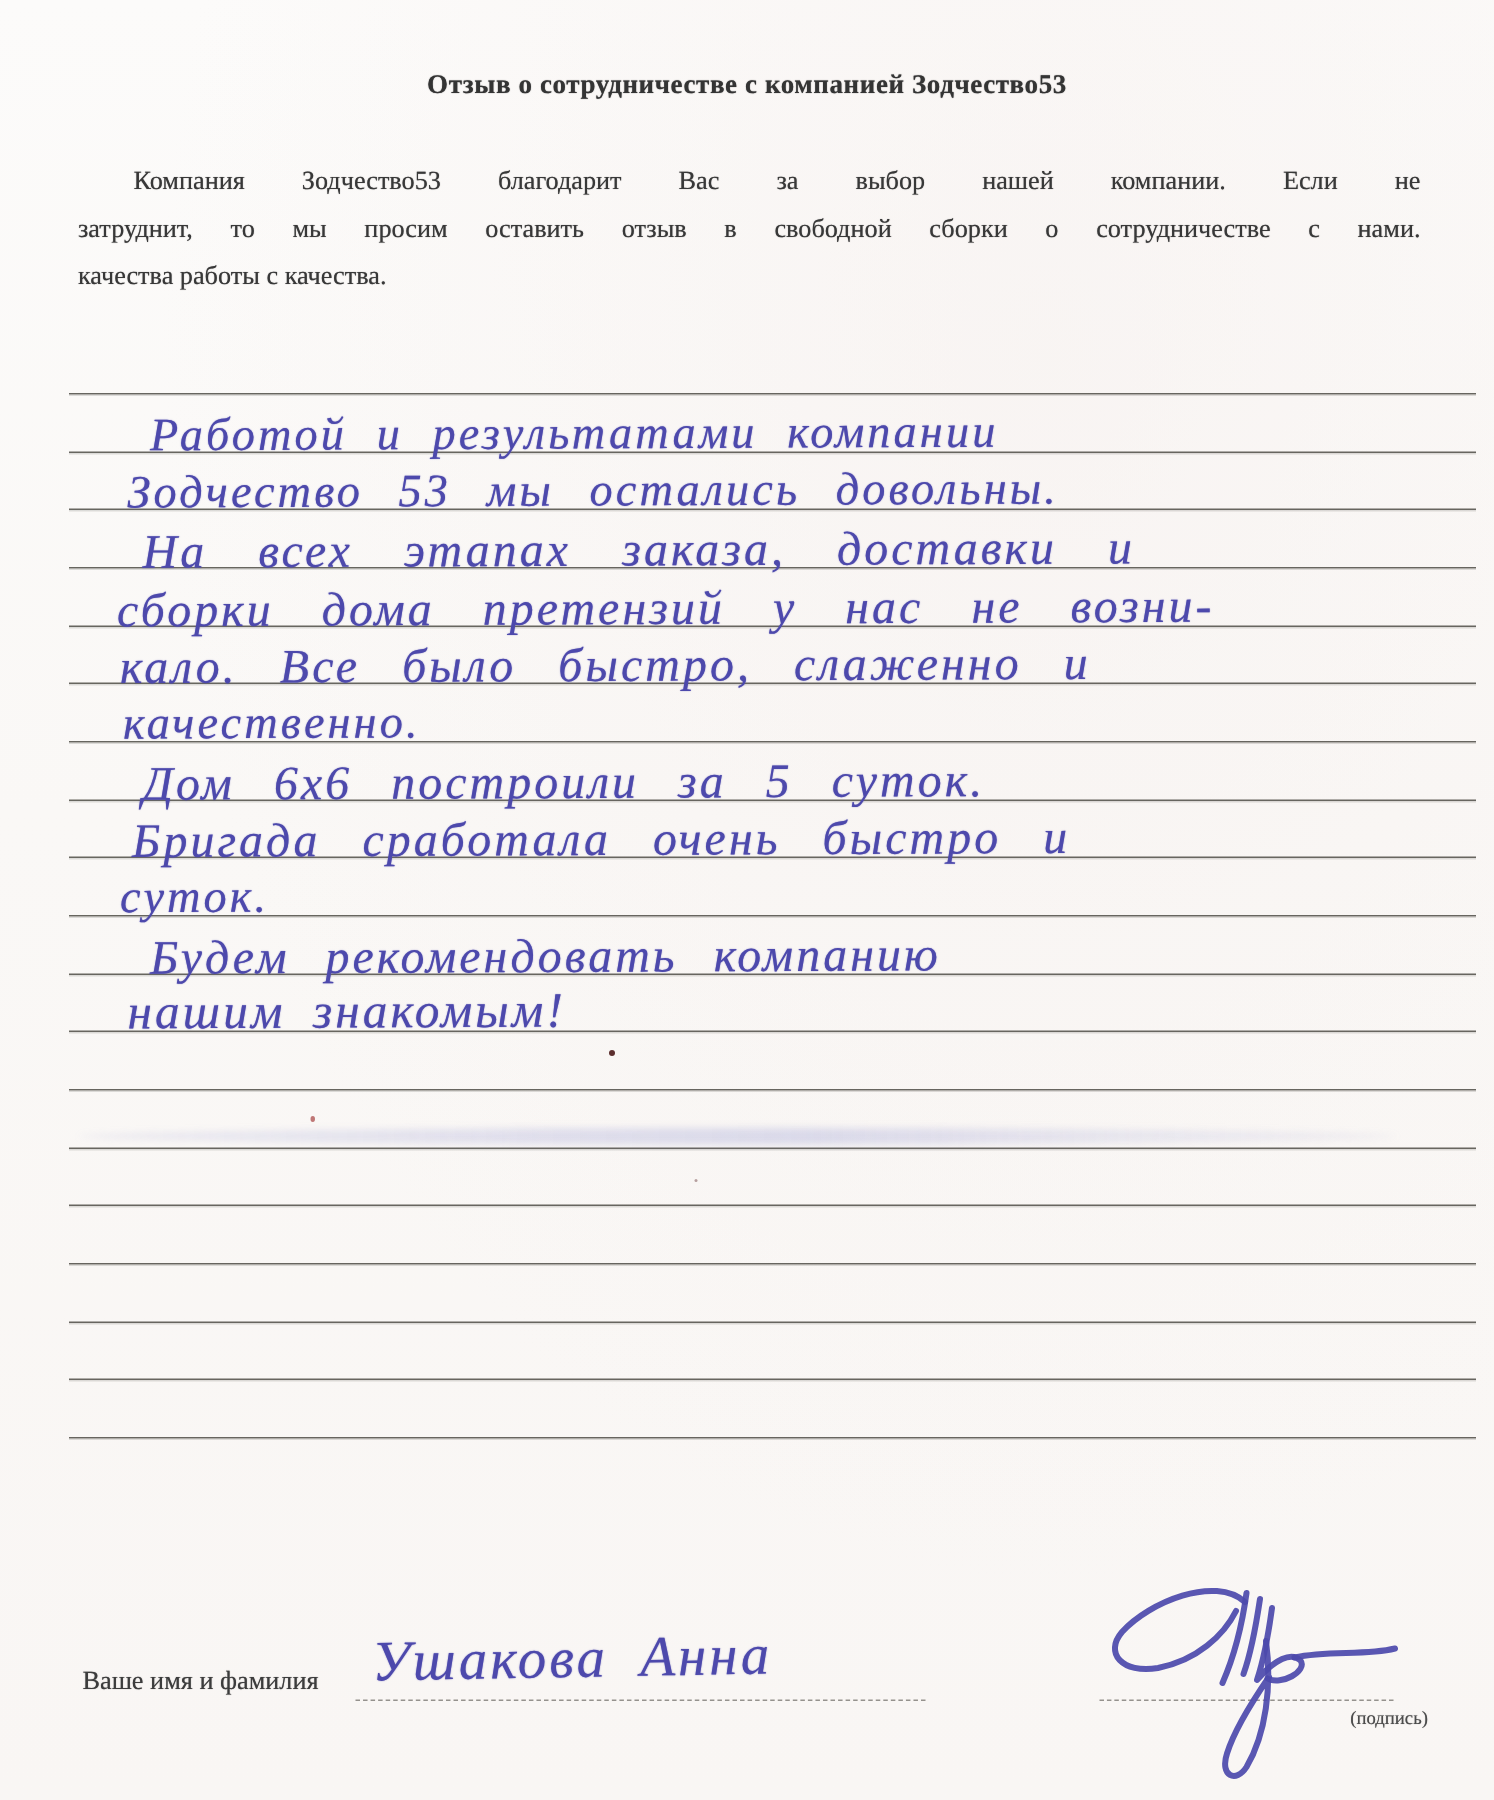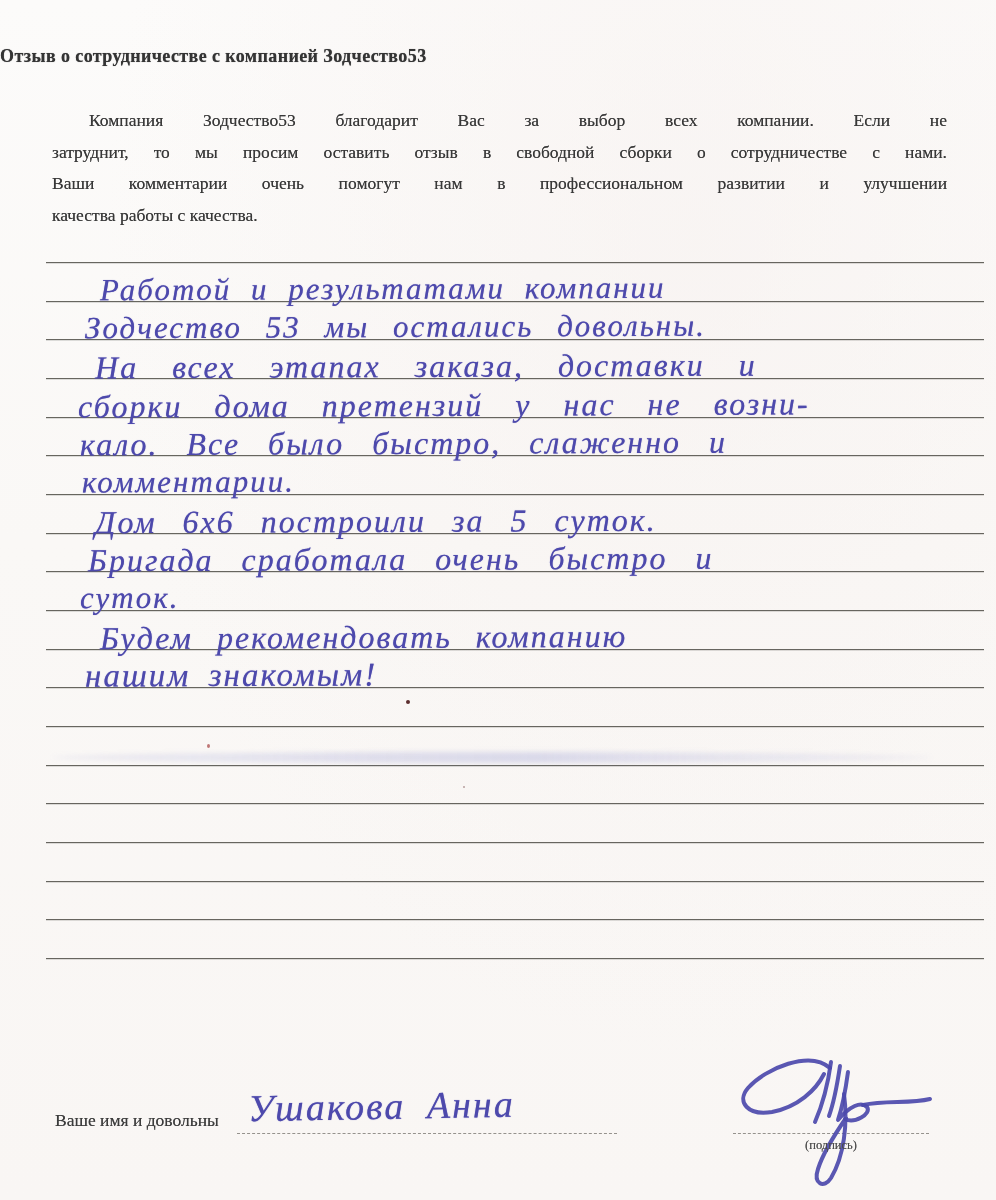--- a/index.html
+++ b/index.html
@@ -10,21 +10,21 @@
   }
   .page{
     position:absolute;inset:0;
     background:
       radial-gradient(ellipse at 70% 20%, rgba(246,240,238,.55), rgba(0,0,0,0) 60%),
       linear-gradient(180deg,#fcfbfa 0%, #faf8f6 45%, #f9f6f4 100%);
   }
   
   .title{
     position:absolute;top:46px;left:0;right:0;
-    text-align:left;
+    text-align:center;
     font-size:18px;font-weight:700;color:#343434;
     letter-spacing:.4px;
     text-shadow:0 0 .7px rgba(70,70,70,.85);
   }
   .intro{
     position:absolute;top:105px;left:52px;width:895px;
     font-size:17.5px;color:#383838;
     text-shadow:0 0 .6px rgba(75,75,75,.8);
   }
   .intro .p-line{
@@ -83,43 +83,42 @@
     font-family:"Liberation Serif", serif;font-style:italic;
     font-size:38px;letter-spacing:2px;word-spacing:10px;
     color:#4d49ac;text-shadow:0 0 .9px rgba(77,73,172,.75);
     transform:rotate(-1deg);white-space:nowrap;
   }
   .sign-line{
     position:absolute;left:733px;top:1133px;width:196px;height:0;
     border-top:1.4px dashed rgba(95,92,86,.65);
   }
   .sign-caption{
-    position:absolute;left:733px;top:1138px;width:196px;
-    text-align:center;font-size:12.5px;color:#4c4c4c;
+    position:absolute;left:756px;top:1138px;width:196px;
+    text-align:right;font-size:12.5px;color:#4c4c4c;
     text-shadow:0 0 .5px rgba(80,80,80,.7);
   }
   .sign-svg{
     position:absolute;left:732px;top:1052px;width:206px;height:140px;
   }
   .sign-svg path{
     fill:none;stroke:#4c49ab;stroke-width:4;
     stroke-linecap:round;stroke-linejoin:round;opacity:.92;
   }
 </style>
 </head>
 <body>
 
 <div class="page">
 
   <div class="title">Отзыв о сотрудничестве с компанией Зодчество53</div>
 
   <div class="intro">
-    <div class="p-line first">Компания Зодчество53 благодарит Вас за выбор всех компании. Если не</div>
+    <div class="p-line first">Компания Зодчество53 благодарит Вас за выбор нашей компании. Если не</div>
     <div class="p-line">затруднит, то мы просим оставить отзыв в свободной сборки о сотрудничестве с нами.</div>
-    <div class="p-line">Ваши комментарии очень помогут нам в профессиональном развитии и улучшении</div>
     <div class="p-line last">качества работы с качества.</div>
   </div>
 
   <div class="rule" style="--y:262"></div>
   <div class="rule" style="--y:301"></div>
   <div class="rule" style="--y:339"></div>
   <div class="rule" style="--y:378"></div>
   <div class="rule" style="--y:417"></div>
   <div class="rule" style="--y:455"></div>
   <div class="rule" style="--y:494"></div>
@@ -134,33 +133,33 @@
   <div class="rule" style="--y:842"></div>
   <div class="rule" style="--y:881"></div>
   <div class="rule" style="--y:919"></div>
   <div class="rule" style="--y:958"></div>
 
   <div class="hw" style="--y:270;--x:100;--fs:31;--ws:10">Работой и результатами компании</div>
   <div class="hw" style="--y:308;--x:85;--fs:31;--ws:14">Зодчество 53 мы остались довольны.</div>
   <div class="hw" style="--y:347;--x:95;--fs:32;--ws:24">На всех этапах заказа, доставки и</div>
   <div class="hw" style="--y:386;--x:78;--fs:32;--ws:22">сборки дома претензий у нас не возни-</div>
   <div class="hw" style="--y:424;--x:80;--fs:32;--ws:18">кало. Все было быстро, слаженно и</div>
-  <div class="hw" style="--y:463;--x:82;--fs:31;--ws:0">комментарии.</div>
+  <div class="hw" style="--y:463;--x:82;--fs:31;--ws:0">качественно.</div>
   <div class="hw" style="--y:502;--x:95;--fs:32;--ws:16">Дом 6х6 построили за 5 суток.</div>
   <div class="hw" style="--y:540;--x:88;--fs:32;--ws:18">Бригада сработала очень быстро и</div>
   <div class="hw" style="--y:579;--x:80;--fs:31;--ws:0">суток.</div>
   <div class="hw" style="--y:618;--x:100;--fs:32;--ws:14">Будем рекомендовать компанию</div>
   <div class="hw" style="--y:656;--x:85;--fs:33;--ws:8">нашим знакомым!</div>
 
   <div class="smudge"></div>
   <div class="speck s1"></div>
   <div class="speck s2"></div>
   <div class="speck s3"></div>
 
-  <div class="name-label">Ваше имя и довольны</div>
+  <div class="name-label">Ваше имя и фамилия</div>
   <div class="name-line"></div>
   <div class="name-value">Ушакова Анна</div>
 
   <div class="sign-line"></div>
   <svg class="sign-svg" viewBox="0 0 206 140" aria-hidden="true">
 
     <path d="M 98,16 C 78,-2 34,16 16,36 C 4,50 16,64 40,60 C 66,55 84,38 92,22"></path>
 
     <path d="M 99,10 C 96,32 90,54 83,70"></path>
     <path d="M 108,14 C 105,34 102,50 97,64"></path>

